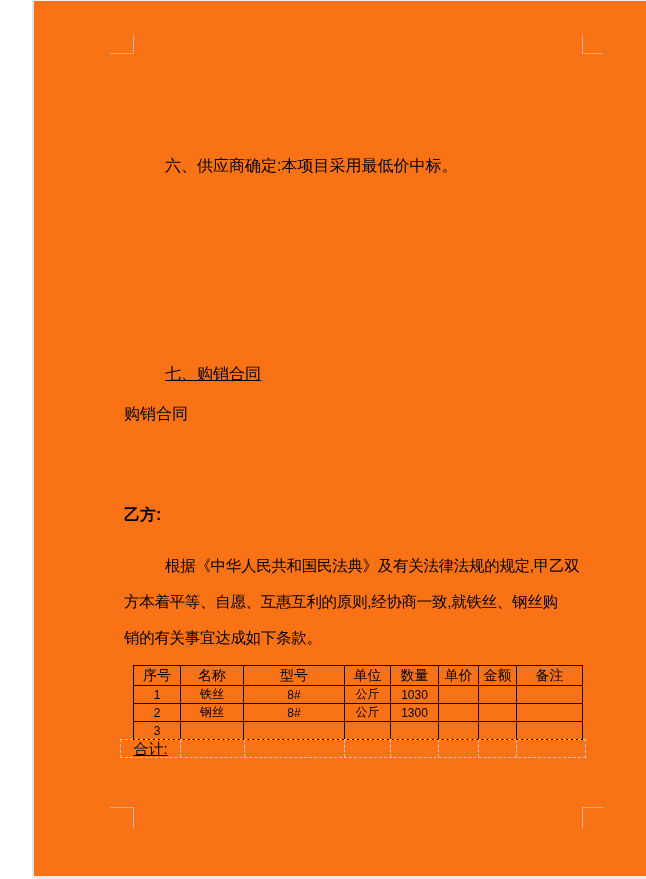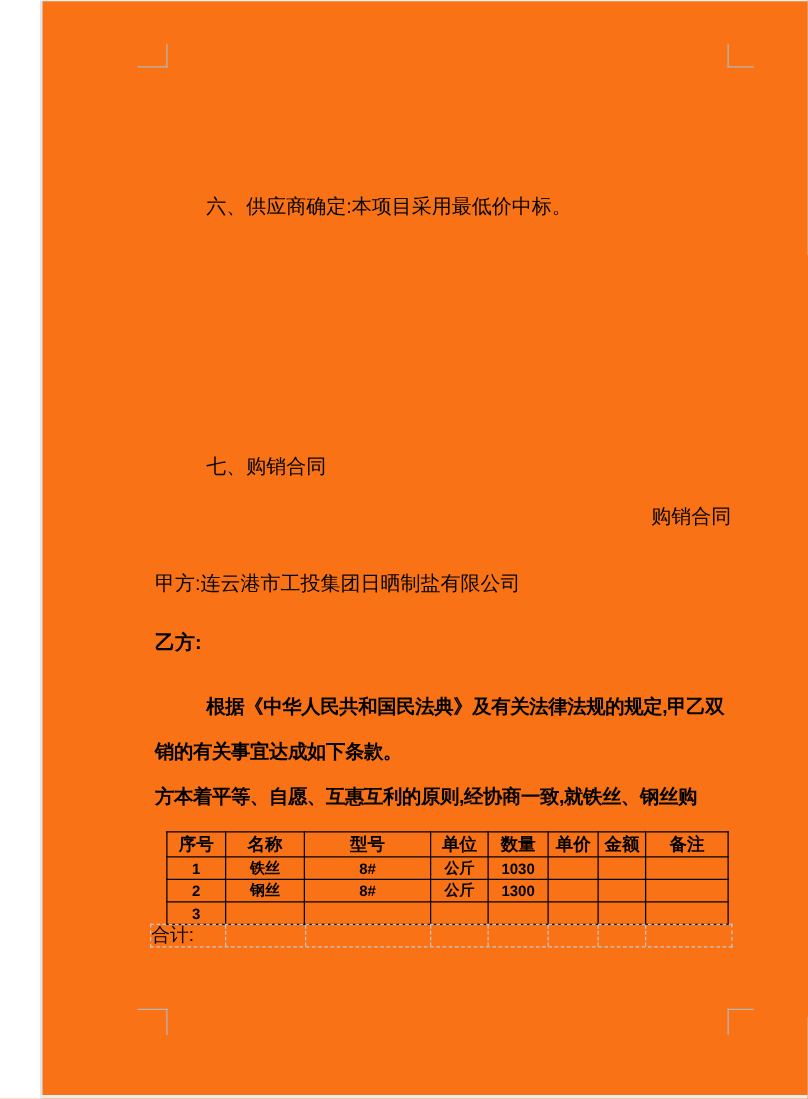--- a/index.html
+++ b/index.html
@@ -17,74 +17,73 @@
 
   
   .crop { position:absolute; }
   .crop.tl { left:78px;  top:35px;  width:23px; height:18px; border-right:1px solid #b5b5b5; border-bottom:1px solid #b5b5b5; }
   .crop.tr { left:550px; top:35px;  width:20px; height:18px; border-left:1px solid #b5b5b5;  border-bottom:1px solid #b5b5b5; }
   .crop.bl { left:78px;  top:807px; width:23px; height:20px; border-right:1px solid #b5b5b5; border-top:1px solid #b5b5b5; }
   .crop.br { left:550px; top:807px; width:20px; height:20px; border-left:1px solid #b5b5b5;  border-top:1px solid #b5b5b5; }
 
   .textline { position:absolute; font-size:16px; line-height:20px; white-space:nowrap; }
   #line-six   { left:133px; top:156px; }
-  #line-seven { left:133px; top:364px; }
-  #contract-title { left:92px; top:404px; width:461px; text-align:right; }
+  #line-seven { left:133px; top:364px;text-decoration:underline; }
+  #contract-title { left:92px; top:404px; width:461px; text-align:left; }
   #party-a { left:92px; top:458px; }
   #party-b { left:92px; top:505px;font-weight:bold; }
 
   .preamble { position:absolute; left:92px; top:548px; width:474px; font-size:15.5px; line-height:36px; }
-  .preamble .pl { white-space:nowrap; letter-spacing:-0.3px;font-weight:bold; }
+  .preamble .pl { white-space:nowrap; letter-spacing:-0.3px; }
   .preamble .indent { padding-left:41px; }
 
   table.goods {
     position:absolute; left:101px; top:665px; width:449px;
     border-collapse:collapse; table-layout:fixed;
   }
   table.goods th, table.goods td {
     border:1px solid #000000; padding:0; margin:0;
-    text-align:center; vertical-align:middle; font-weight:bold;
+    text-align:center; vertical-align:middle; font-weight:normal;
     overflow:hidden; white-space:nowrap;
   }
   table.goods thead th { height:19px; font-size:14px; }
   table.goods tbody td { height:17px; font-size:12px; }
 
   .total-row {
     position:absolute; left:88px; top:739px; width:466px; height:19px;
     display:grid; grid-template-columns:60px 64px 100px 46px 48px 40px 38px auto;
     border:1px dashed #c6c6c6; box-sizing:border-box; background:transparent;
   }
   .total-row .tcell { border-right:1px dashed #c6c6c6; }
   .total-row .tcell:last-child { border-right:none; }
-  .total-row .total-label { font-size:15px; line-height:17px; white-space:nowrap; text-align:left; }
+  .total-row .total-label { font-size:15px; line-height:17px; white-space:nowrap; text-align:center;text-decoration:underline; }
 </style>
 </head>
 <body>
 
 <div class="page">
 
   <div class="edge-left"></div>
   <div class="edge-top"></div>
   <div class="edge-bottom"></div>
 
   <div class="crop tl"></div>
   <div class="crop tr"></div>
   <div class="crop bl"></div>
   <div class="crop br"></div>
 
   <div class="textline" id="line-six">六、供应商确定:本项目采用最低价中标。</div>
   <div class="textline" id="line-seven">七、购销合同</div>
   <div class="textline" id="contract-title">购销合同</div>
-  <div class="textline" id="party-a">甲方:连云港市工投集团日晒制盐有限公司</div>
   <div class="textline" id="party-b">乙方:</div>
 
   <div class="preamble">
     <div class="pl indent">根据《中华人民共和国民法典》及有关法律法规的规定,甲乙双</div>
+    <div class="pl">方本着平等、自愿、互惠互利的原则,经协商一致,就铁丝、钢丝购</div>
     <div class="pl">销的有关事宜达成如下条款。</div>
-    <div class="pl">方本着平等、自愿、互惠互利的原则,经协商一致,就铁丝、钢丝购</div>
   </div>
 
   <table class="goods">
     <colgroup>
       <col style="width:47px">
         <col style="width:63px">
         <col style="width:101px">
         <col style="width:46px">
       <col style="width:48px">
         <col style="width:40px">

